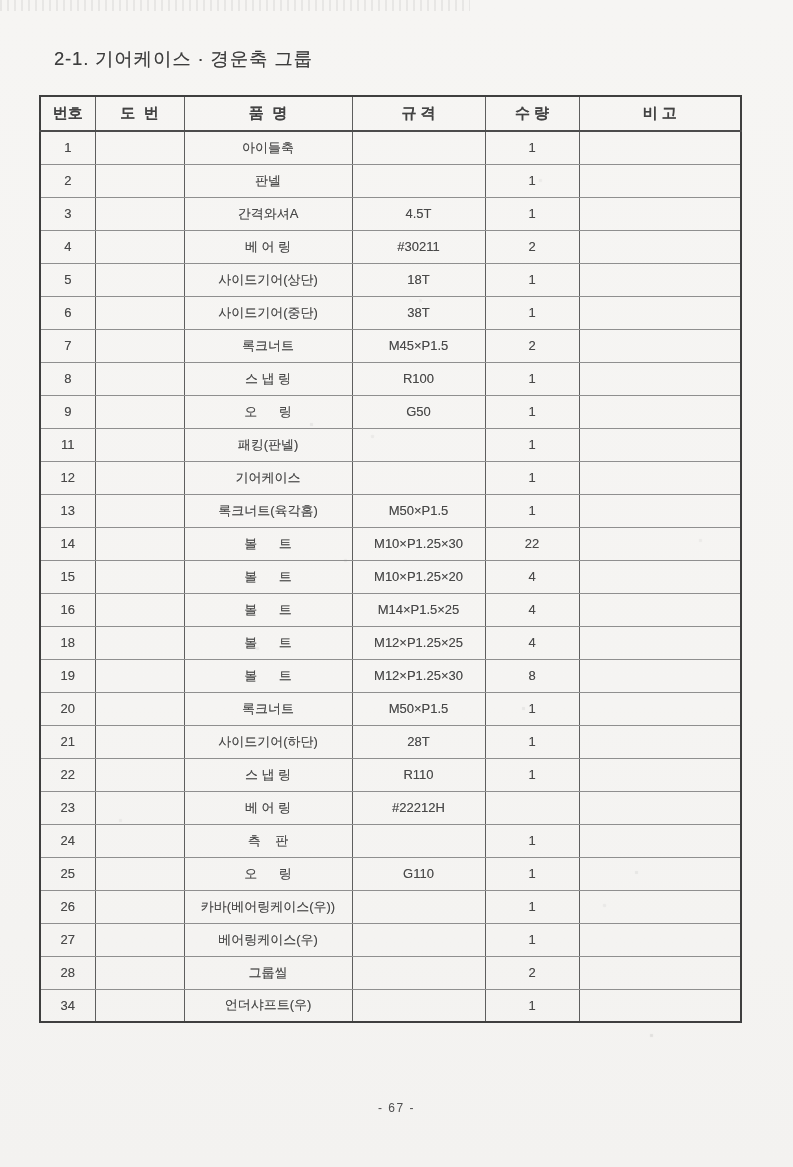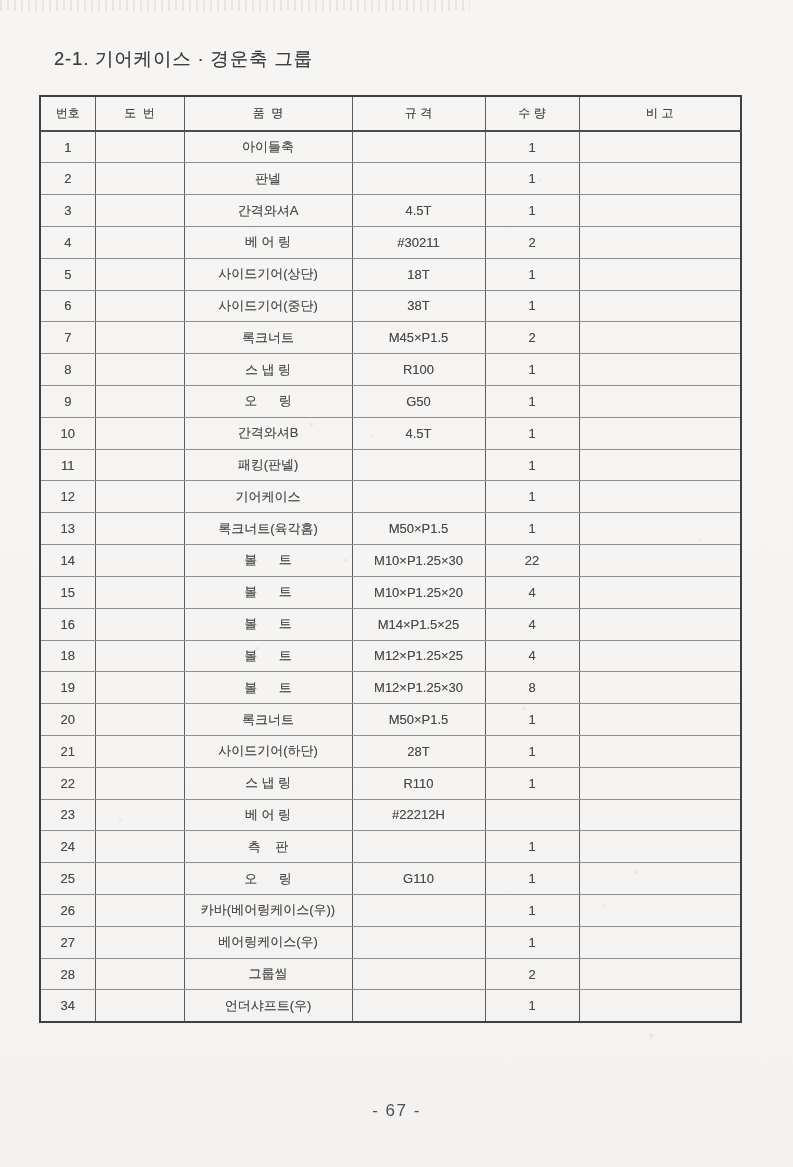--- a/index.html
+++ b/index.html
@@ -73,40 +73,40 @@
     white-space: pre;
     overflow: hidden;
     border-left: 1px solid #5e5e5e;
     border-right: 1px solid #5e5e5e;
     border-top: 1px solid #8f8f8f;
     border-bottom: 1px solid #8f8f8f;
     text-shadow: 0 0 0.5px rgba(70,70,70,.5);
   }
   .parts-table thead th {
     height: 33px;
-    font-size: 12px;
-    font-weight: 400;
+    font-size: 15px;
+    font-weight: 700;
     color: #424242;
     border-bottom: 2px solid #4c4c4c;
     border-top: none;
   }
   .parts-table tbody tr {
     height: 29.7px;
   }
   .parts-table tbody td {
     font-size: 13px;
     color: #494949;
   }
   .page-number {
     position: absolute;
     top: 1101px;
     left: 0;
     width: 100%;
     text-align: center;
-    font-size: 17px;
+    font-size: 12px;
     letter-spacing: 1.5px;
     color: #4f4f4f;
     white-space: pre;
   }
 </style>
 </head>
 <body>
 
 <div class="page">
   <div class="scan-noise"></div>
@@ -208,28 +208,20 @@
 
   <tr>
     <td>9</td>
     <td></td>
     <td>오      링</td>
     <td>G50</td>
     <td>1</td>
     <td></td>
   </tr>
 
-  <tr>
-    <td>10</td>
-    <td></td>
-    <td>간격와셔B</td>
-    <td>4.5T</td>
-    <td>1</td>
-    <td></td>
-  </tr>
 
   <tr>
     <td>11</td>
     <td></td>
     <td>패킹(판넬)</td>
     <td></td>
     <td>1</td>
     <td></td>
   </tr>
 

